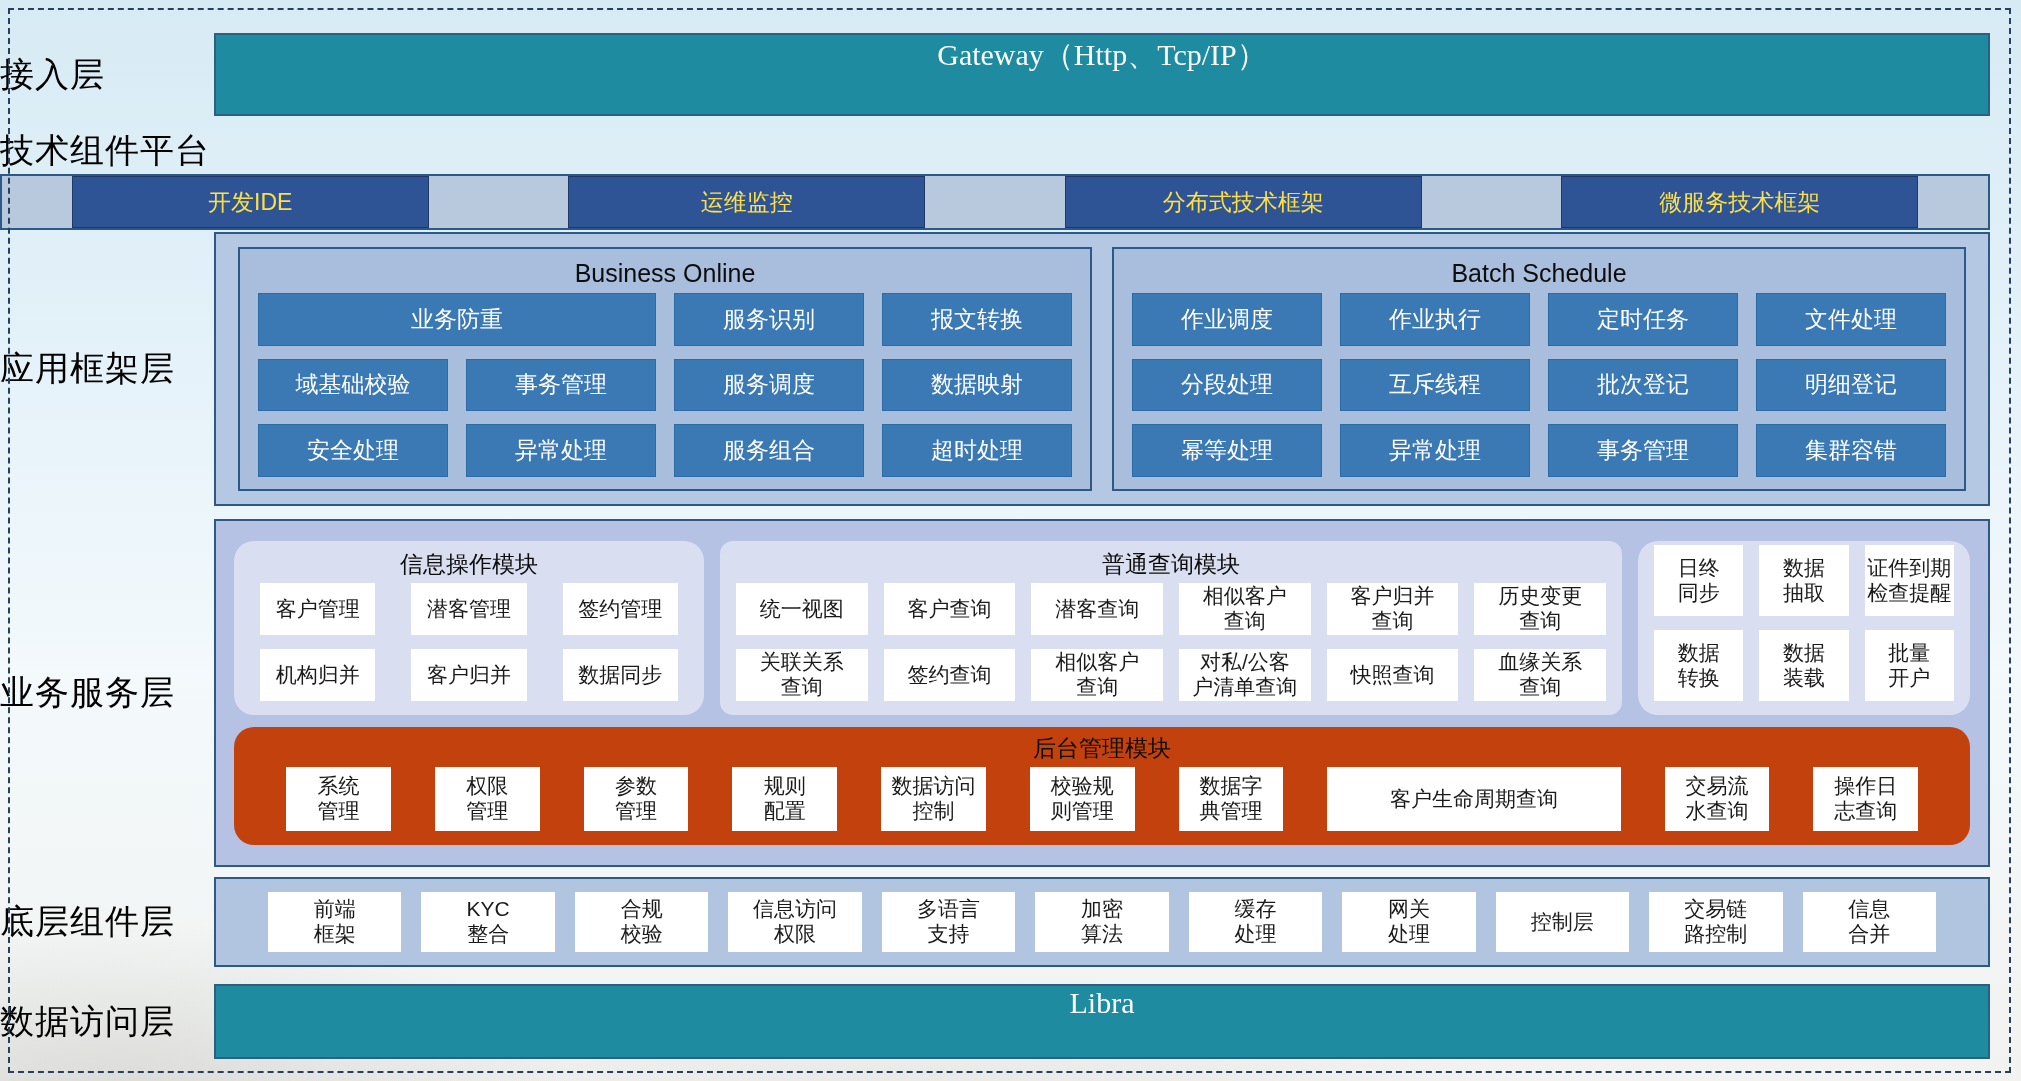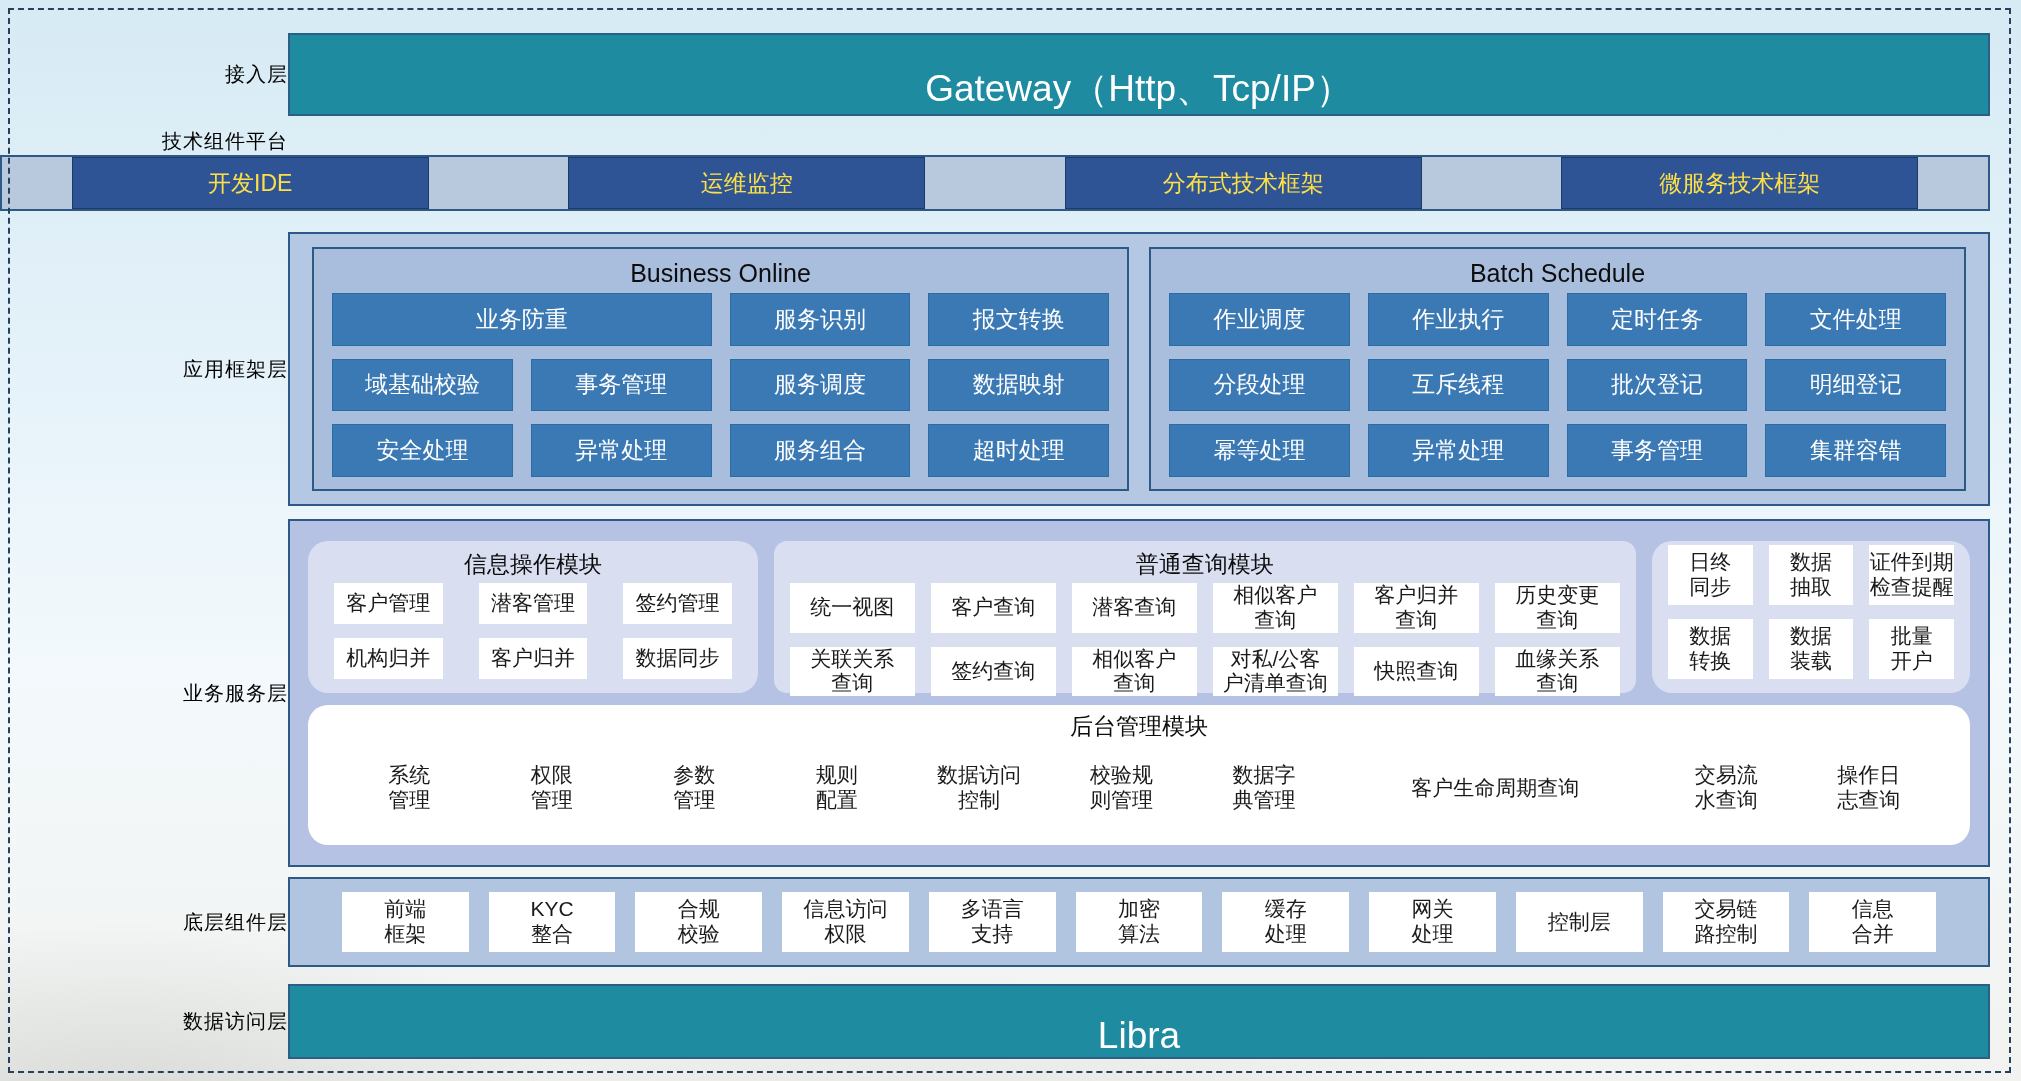--- a/index.html
+++ b/index.html
@@ -21,36 +21,37 @@
     left: 8px; top: 8px; right: 10px; bottom: 8px;
     border: 2px dashed #27405e;
     pointer-events: none;
     z-index: 5;
   }
 
   .rows { position: absolute; left: 0; top: 33px; width: 100%; }
 
   .layer-row { display: flex; align-items: stretch; }
   .gutter {
-    width: 288px;
-    display: flex; align-items: center; justify-content: flex-end;
+    width: 214px;
+    display: flex; align-items: center; justify-content: flex-start;
     color: #000;
-    font-size: 20px;
+    font-size: 34px;
     letter-spacing: 1px;
   }
   .content { flex: 1; margin-right: 31px; position: relative; }
 
   
   .teal-bar {
     height: 100%;
     background: #1e8ba0;
     border: 2px solid #2b5f83;
-    display: flex; align-items: flex-end; justify-content: center;
+    display: flex; align-items: flex-start; justify-content: center;
     color: #ffffff;
-    font-size: 37px;
+    font-size: 30px;
+    font-family: Liberation Serif, serif;
   }
 
   
   .r-access  { height: 83px;  margin-bottom: 12px; }
   .r-tech    { height: 82px;  margin-bottom: 22px; flex-direction: column; }
   .r-app     { height: 274px; margin-bottom: 13px; }
   .r-service { height: 348px; margin-bottom: 10px; }
   .r-bottom  { height: 90px;  margin-bottom: 17px; }
   .r-libra   { height: 75px; }
 
@@ -148,22 +149,22 @@
   .wbox, .mod-grid div {
     background: #ffffff;
     color: #1a1a1a;
     font-size: 21px;
     line-height: 1.18;
     display: flex; align-items: center; justify-content: center;
     text-align: center;
     white-space: pre-line;
   }
   .admin-module {
-    height: 140px;
-    background: #ffffff;
+    height: 118px;
+    background: #c2410c;
     border-radius: 20px;
     padding: 2px 52px 14px;
     display: flex;
     flex-direction: column;
   }
   .admin-row { flex: 1; display: flex; gap: 44px; }
   .admin-row div { flex: 1; }
   .admin-row div:nth-of-type(8) { flex: 2.8; }
 
   

